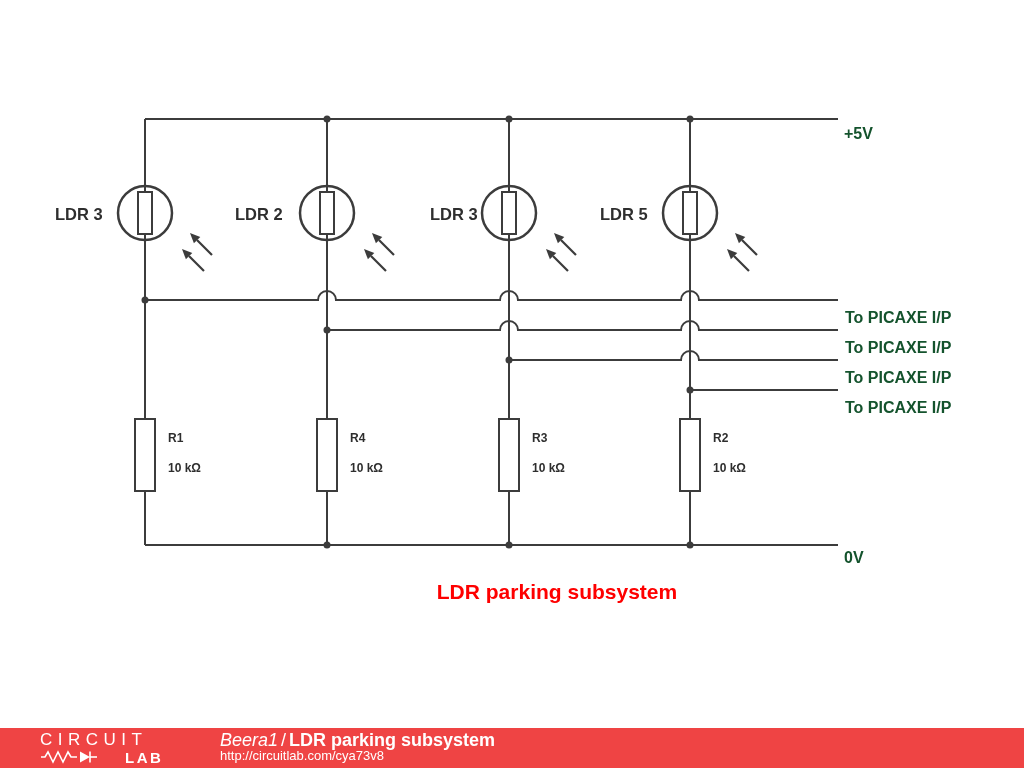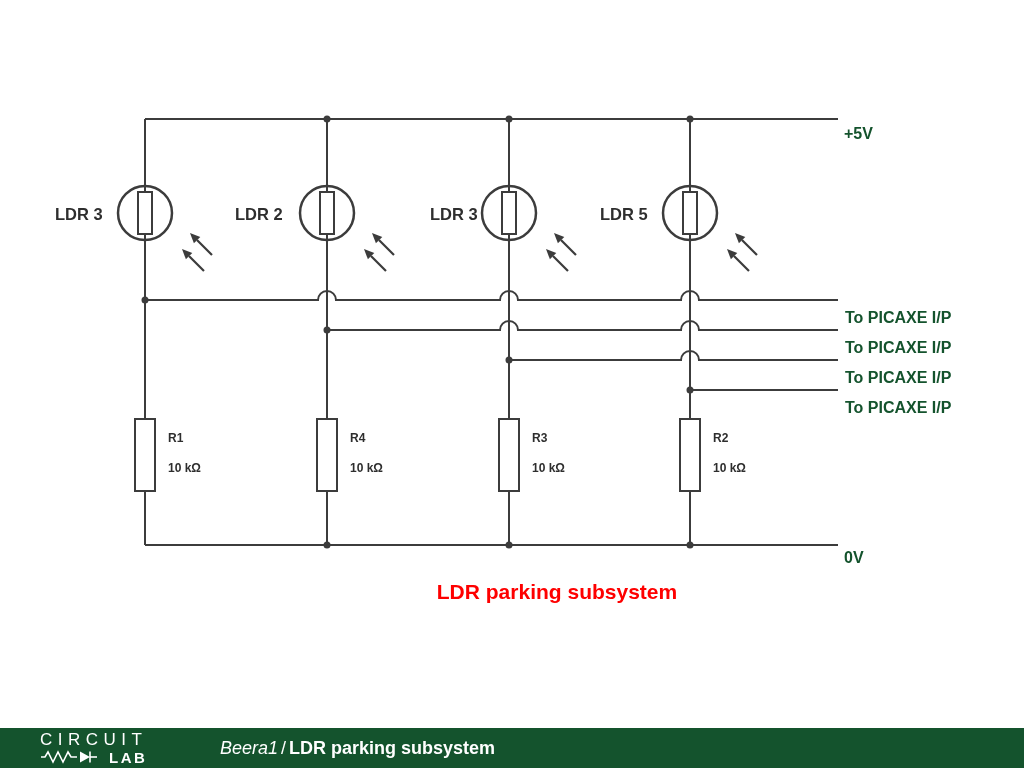--- a/index.html
+++ b/index.html
@@ -42,33 +42,33 @@
     transform: translateX(-50%);
     white-space: nowrap;
   }
 
   .footer {
     position: absolute;
     left: 0;
     bottom: 0;
     width: 1024px;
     height: 40px;
-    background: #14532d;
+    background: #ef4444;
     display: flex;
     align-items: center;
     padding-left: 40px;
   }
   .logo { width: 140px; color: #ffffff; }
   .logo-top {
     font-size: 17px;
     letter-spacing: 5.5px;
     line-height: 17px;
     color: #ffffff;
   }
-  .logo-bottom { display: flex; align-items: center; gap: 3px; margin-top: 1px; }
+  .logo-bottom { display: flex; align-items: center; gap: 19px; margin-top: 1px; }
   .logo-bottom span {
     font-size: 15px;
     font-weight: bold;
     letter-spacing: 2.5px;
     color: #ffffff;
   }
   .footer-text { margin-left: 40px; color: #ffffff; }
   .footer-line1 { font-size: 18px; line-height: 16px; }
   .footer-line1 .author { font-style: italic; }
   .footer-line1 .sep { margin: 0 3px; }
@@ -209,14 +209,15 @@
         <line x1="50" y1="1.5" x2="50" y2="12.5" stroke="#ffffff" stroke-width="1.6"></line>
         <line x1="50" y1="7" x2="57" y2="7" stroke="#ffffff" stroke-width="1.6"></line>
       </svg>
       <span>LAB</span>
     </div>
   </div>
   <div class="footer-text">
     <div class="footer-line1">
       <span class="author">Beera1</span><span class="sep">/</span><span class="project">LDR parking subsystem</span>
     </div>
+    <div class="footer-url">http://circuitlab.com/cya73v8</div>
   </div>
 </div>
 
 </body></html>

